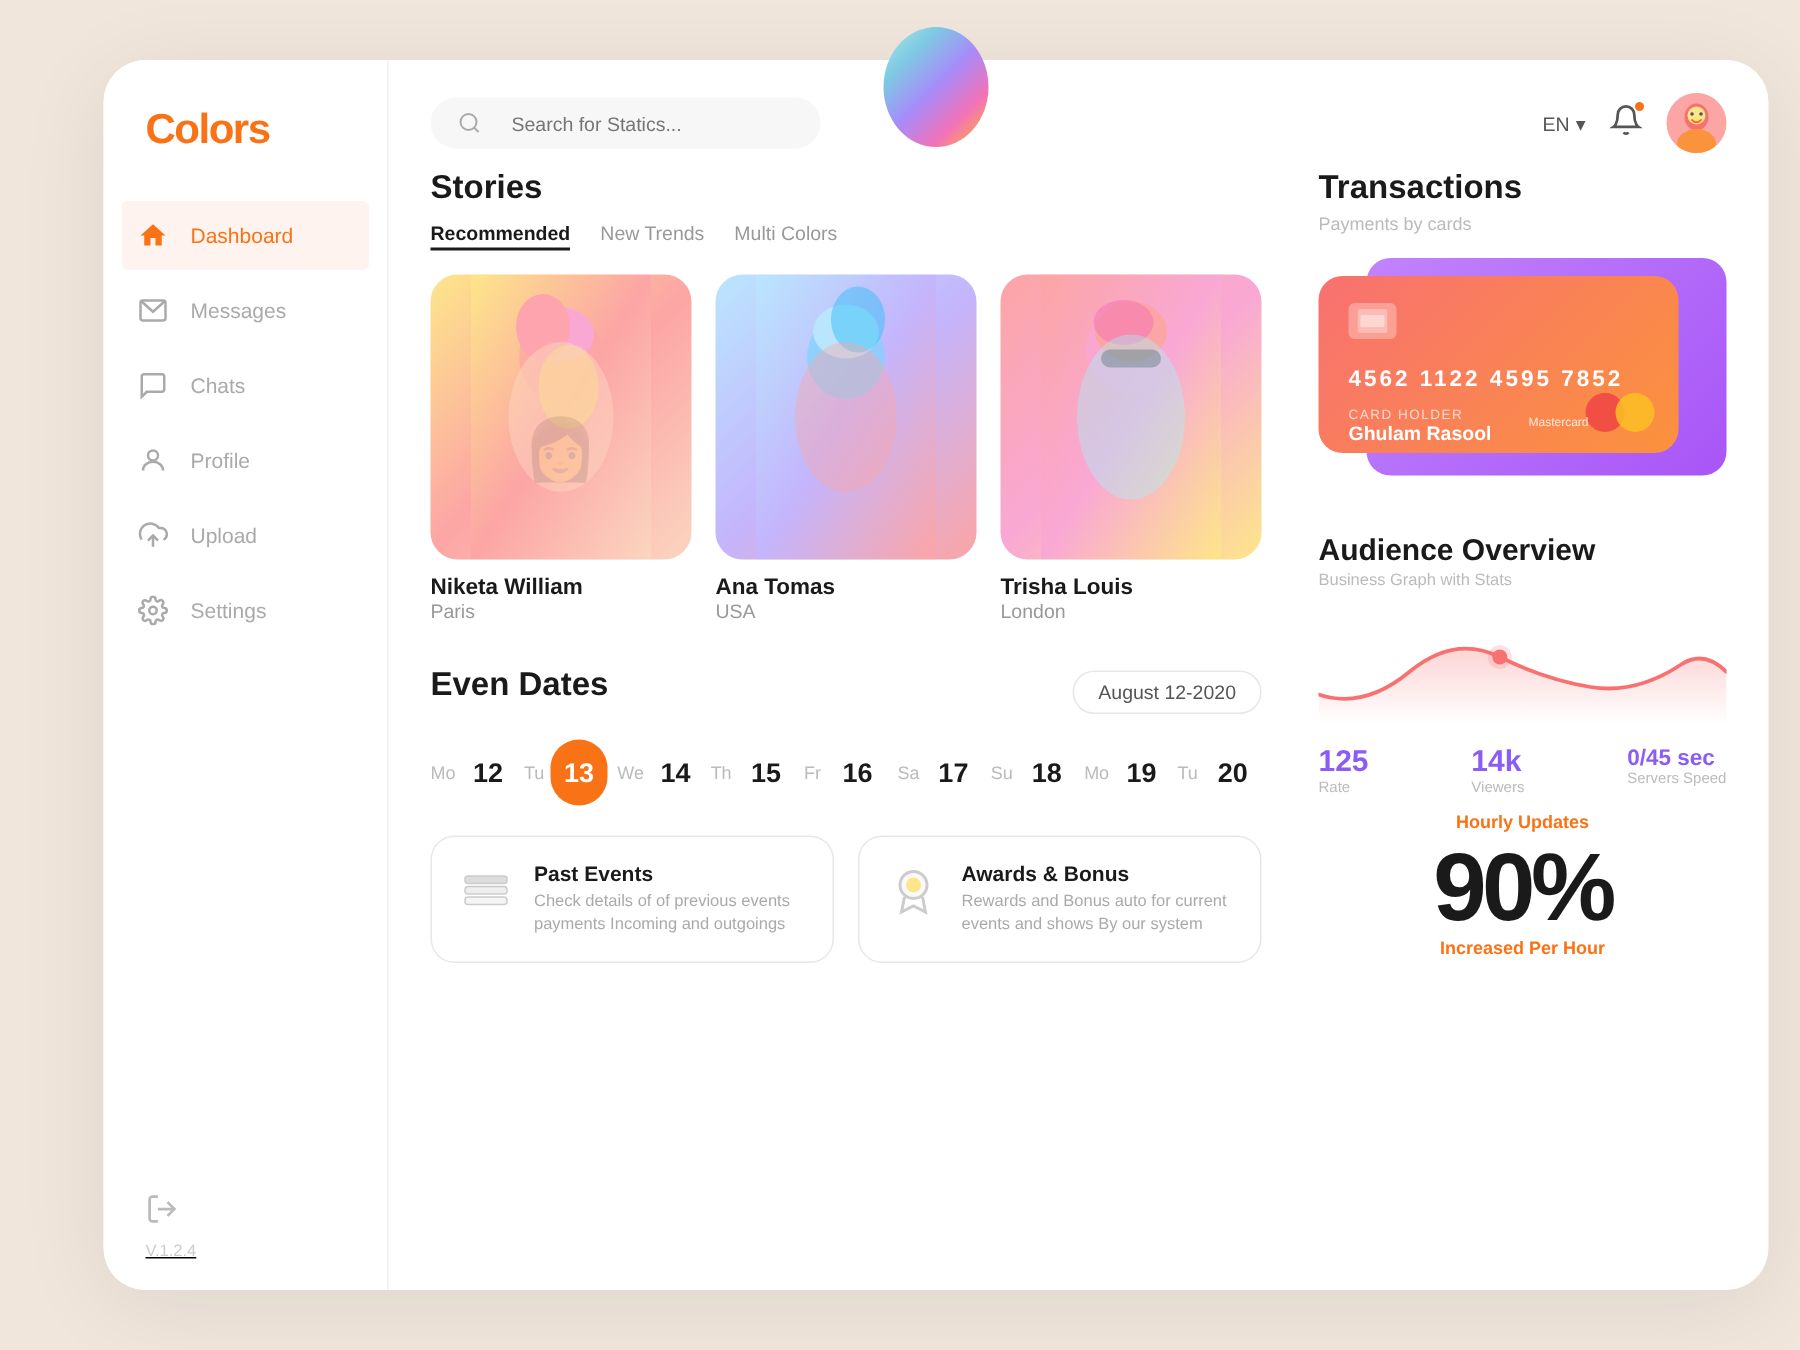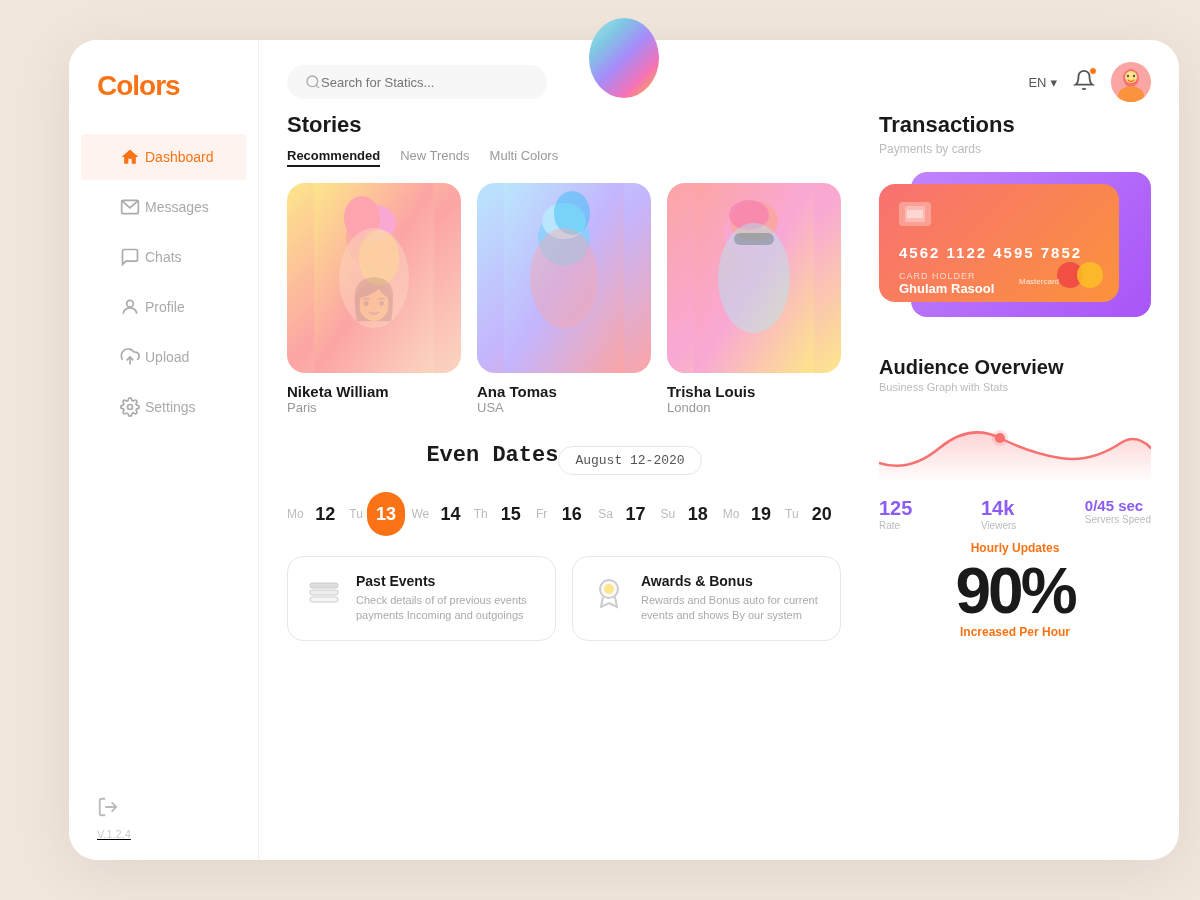--- a/index.html
+++ b/index.html
@@ -59,22 +59,22 @@
       color: #1a1a1a;
       padding: 0 28px 30px 28px;
       letter-spacing: -1px;
     }
     .logo span {
       color: #f97316;
     }
     .nav-item {
       display: flex;
       align-items: center;
-      gap: 4px;
-      padding: 12px 38px;
+      gap: 14px;
+      padding: 12px 10px;
       border-radius: 4px;
       margin: 2px 12px;
       cursor: pointer;
       color: #aaa;
       font-size: 14px;
       font-weight: 500;
       transition: background 0.2s;
       position: relative;
     }
     .nav-item.active {
@@ -117,21 +117,21 @@
       align-items: center;
       padding: 22px 28px 10px 28px;
       gap: 16px;
     }
     .search-bar {
       display: flex;
       align-items: center;
       background: #f7f7f7;
       border-radius: 24px;
       padding: 9px 18px;
-      gap: 0;
+      gap: 20px;
       flex: 0 0 260px;
     }
     .search-bar input {
       border: none;
       background: transparent;
       outline: none;
       font-size: 13px;
       color: #888;
       width: 180px;
     }
@@ -248,23 +248,22 @@
       color: #1a1a1a;
     }
     .story-loc {
       font-size: 13px;
       color: #999;
     }
     
     .dates-header {
       display: flex;
       align-items: center;
-      justify-content: center;
+      justify-content: space-between;
       margin-bottom: 14px;
-      font-family: Liberation Mono, monospace;
     }
     .date-badge {
       background: #fff;
       border: 1.5px solid #e5e7eb;
       border-radius: 20px;
       padding: 6px 16px;
       font-size: 13px;
       color: #555;
       cursor: pointer;
     }

